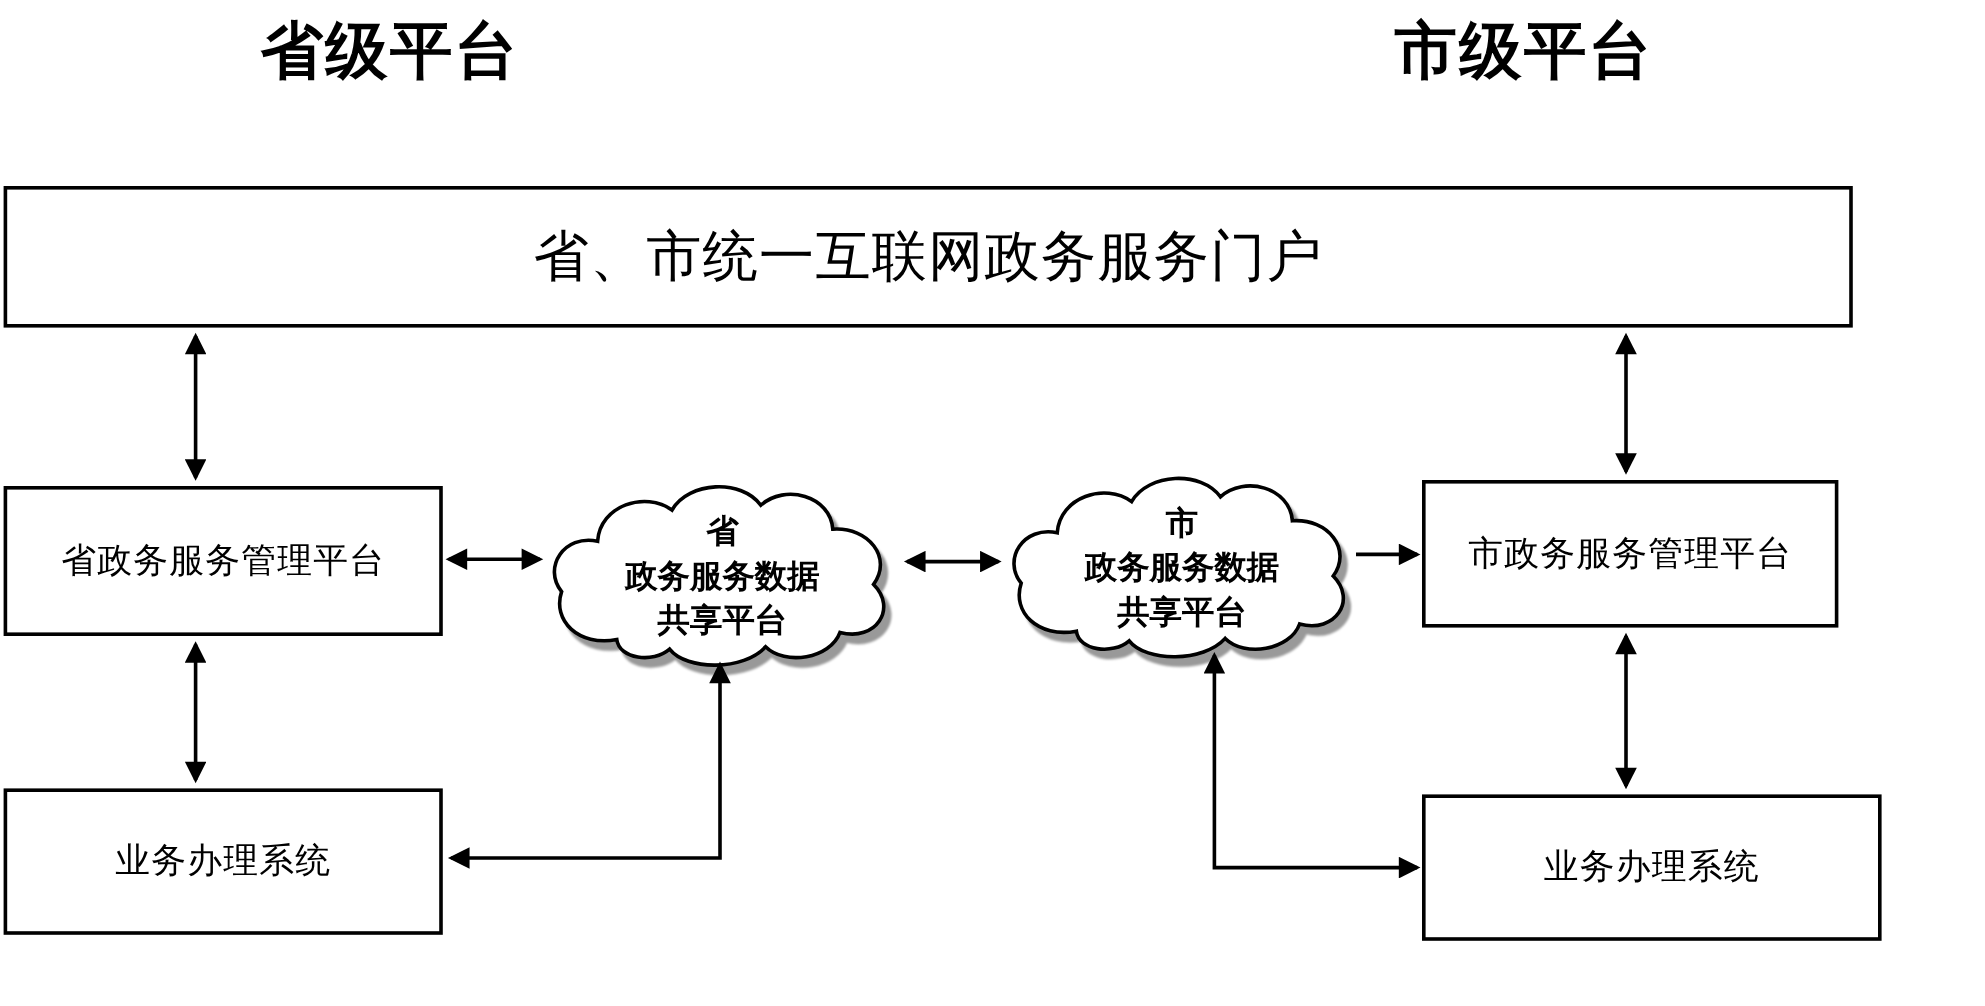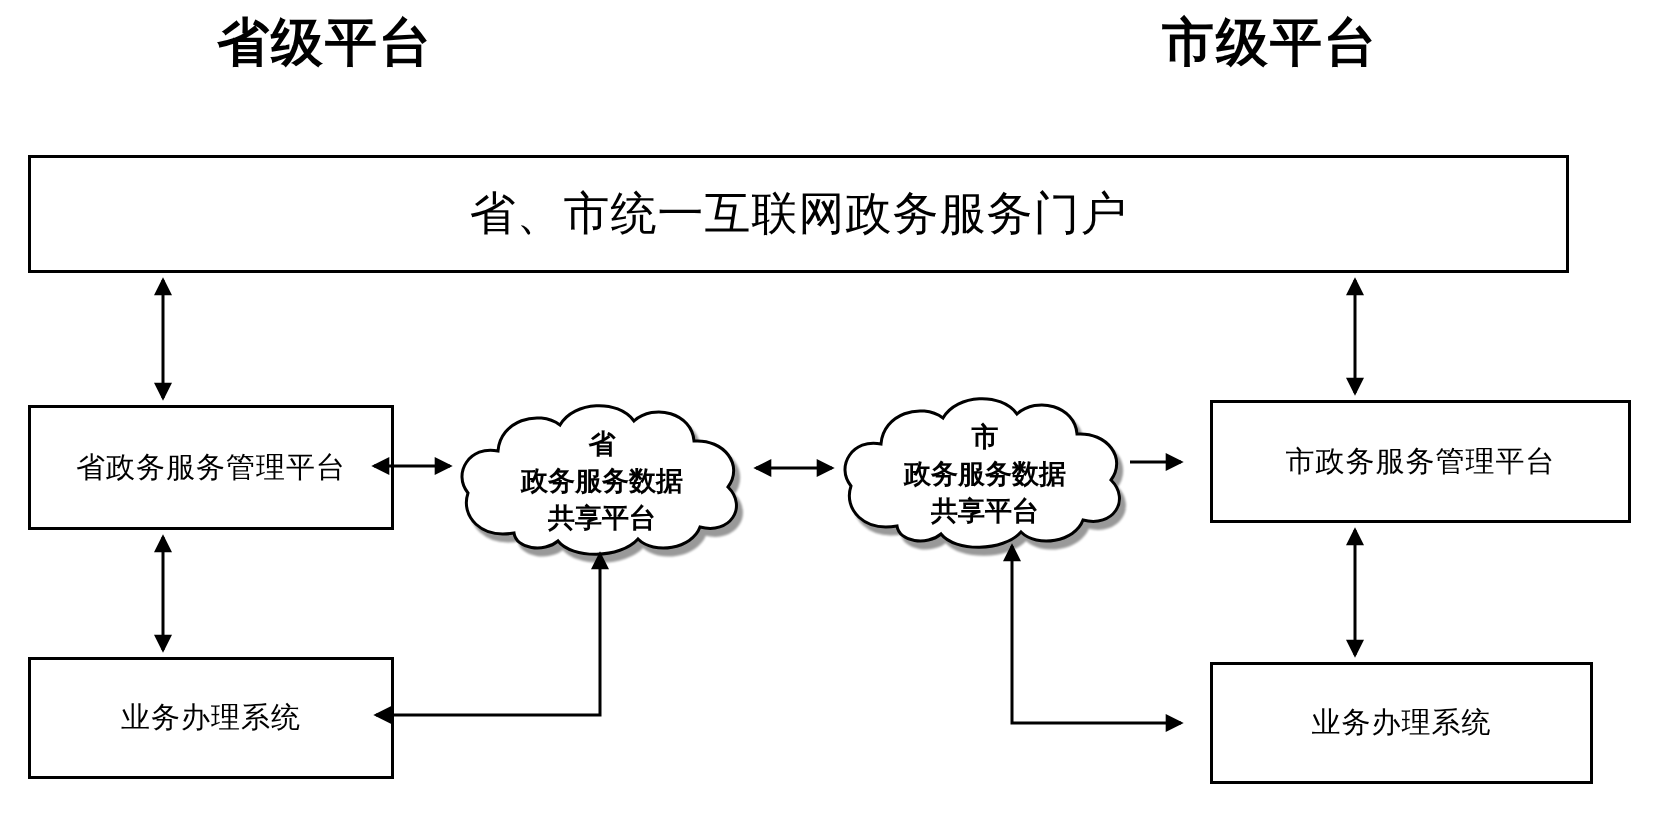--- a/index.html
+++ b/index.html
@@ -28,21 +28,20 @@
     position: absolute;
     background: #ffffff;
     border: 3px solid #000;
     display: flex;
     align-items: center;
     justify-content: center;
     color: #000;
     text-align: left;
     z-index: 2;
     box-sizing: border-box;
-    margin-left: 25px;
   }
   .box.portal { font-size: 46px; letter-spacing: 1px; }
   .box.node   { font-size: 29px; letter-spacing: 1px; }
   .cloud-wrap {
     position: absolute;
     z-index: 3;
   }
   .cloud-wrap svg { overflow: visible; display: block; }
   .cloud-shape {
     fill: #ffffff;
@@ -90,21 +89,21 @@
     <span>省、市统一互联网政务服务门户</span>
   </div>
 
   <div class="box node" style="left:3px; top:405px; width:366px; height:125px;">
     <span>省政务服务管理平台</span>
   </div>
   <div class="box node" style="left:3px; top:657px; width:366px; height:122px;">
     <span>业务办理系统</span>
   </div>
 
-  <div class="box node" style="left:1185px; top:400px; width:421px; height:123px;">
+  <div class="box node" style="left:1185px; top:400px; width:347px; height:123px;">
     <span>市政务服务管理平台</span>
   </div>
   <div class="box node" style="left:1185px; top:662px; width:383px; height:122px;">
     <span>业务办理系统</span>
   </div>
 
   <div class="cloud-wrap" style="left:452px; top:395px; width:300px; height:170px;">
     <svg width="300" height="170" viewBox="0 0 300 170">
       <path class="cloud-shape" d="M 62,138
         C 30,144 8,122 16,98

